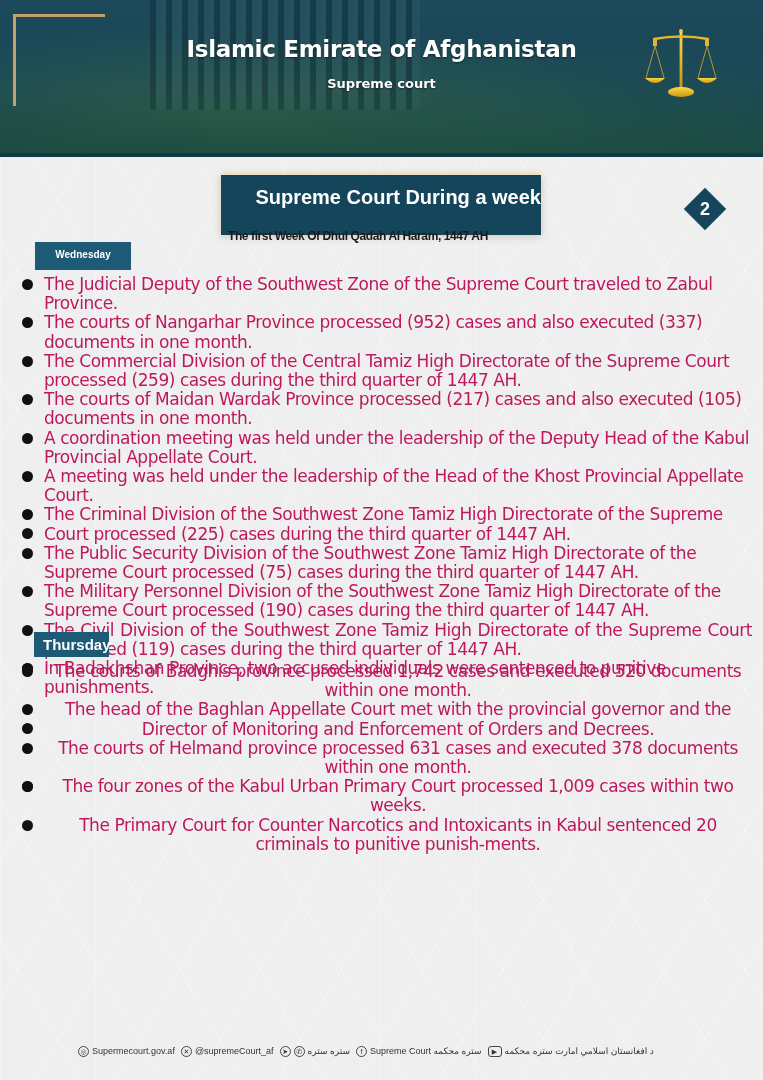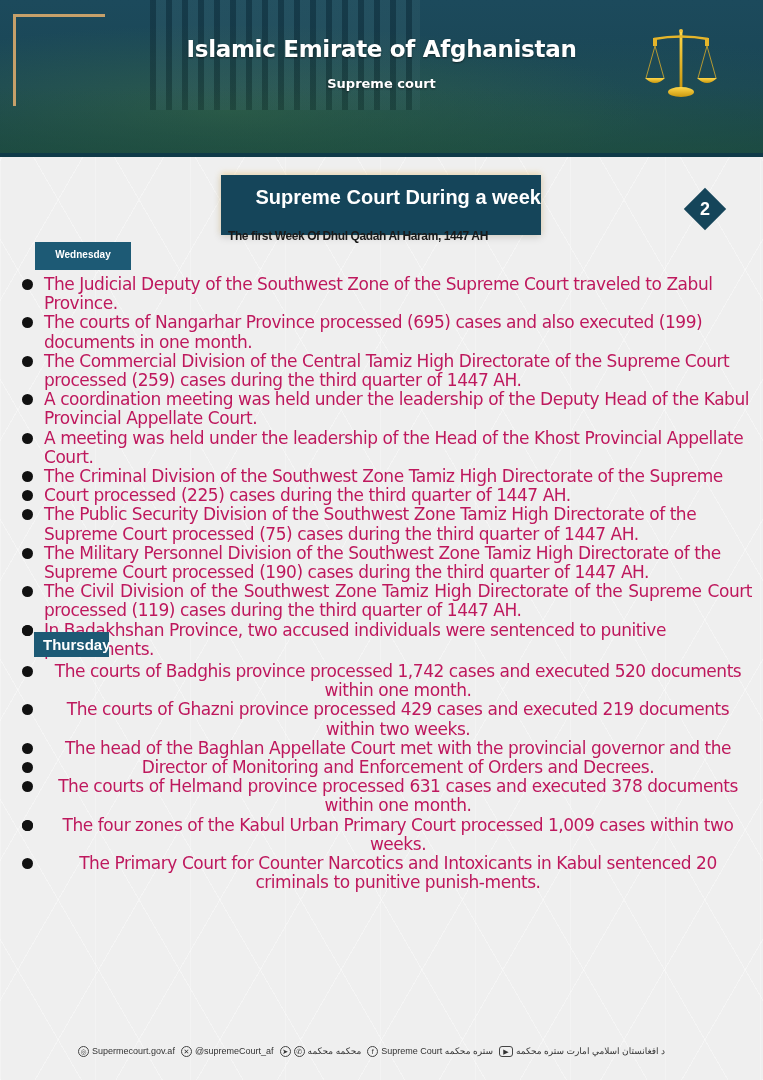--- a/index.html
+++ b/index.html
@@ -152,56 +152,56 @@
 <div class="page-num">
   <span>2</span>
 </div>
 <div class="subtitle">
   <div class="subtitle-inner">The first Week Of Dhul Qadah Al Haram, 1447 AH</div>
 </div>
 
 <div class="day-label wed">Wednesday</div>
 <ul class="items wed-list">
   <li><span class="bullet"></span><span>The Judicial Deputy of the Southwest Zone of the Supreme Court traveled to Zabul Province.</span></li>
-  <li><span class="bullet"></span><span>The courts of Nangarhar Province processed (695) cases and also executed (199) documents in one month.</span></li>
+  <li><span class="bullet"></span><span>The courts of Nangarhar Province processed (952) cases and also executed (337) documents in one month.</span></li>
   <li><span class="bullet"></span><span>The Commercial Division of the Central Tamiz High Directorate of the Supreme Court processed (259) cases during the third quarter of 1447 AH.</span></li>
+  <li><span class="bullet"></span><span>The courts of Maidan Wardak Province processed (217) cases and also executed (105) documents in one month.</span></li>
   <li><span class="bullet"></span><span>A coordination meeting was held under the leadership of the Deputy Head of the Kabul Provincial Appellate Court.</span></li>
   <li><span class="bullet"></span><span>A meeting was held under the leadership of the Head of the Khost Provincial Appellate Court.</span></li>
   <li><span class="bullet"></span><span class="bullet2"></span><span>The Criminal Division of the Southwest Zone Tamiz High Directorate of the Supreme Court processed (225) cases during the third quarter of 1447 AH.</span></li>
   <li><span class="bullet"></span><span>The Public Security Division of the Southwest Zone Tamiz High Directorate of the Supreme Court processed (75) cases during the third quarter of 1447 AH.</span></li>
   <li><span class="bullet"></span><span>The Military Personnel Division of the Southwest Zone Tamiz High Directorate of the Supreme Court processed (190) cases during the third quarter of 1447 AH.</span></li>
   <li class="justify"><span class="bullet"></span><span>The Civil Division of the Southwest Zone Tamiz High Directorate of the Supreme Court processed (119) cases during the third quarter of 1447 AH.</span></li>
   <li><span class="bullet"></span></li>
   <li><span class="bullet"></span><span>In Badakhshan Province, two accused individuals were sentenced to punitive punishments.</span></li>
 </ul>
 
 <div class="day-label thu">Thursday</div>
 <ul class="items thu-list">
   <li><span class="bullet"></span><span>The courts of Badghis province processed 1,742 cases and executed 520 documents within one month.</span></li>
-  <li><span class="bullet"></span><span>The courts of Ghazni province processed 429 cases and executed 219 documents within two weeks.</span></li>
   <li><span class="bullet"></span><span class="bullet2"></span><span>The head of the Baghlan Appellate Court met with the provincial governor and the Director of Monitoring and Enforcement of Orders and Decrees.</span></li>
   <li><span class="bullet"></span><span>The courts of Helmand province processed 631 cases and executed 378 documents within one month.</span></li>
   <li><span class="bullet"></span></li>
   <li><span class="bullet"></span><span>The four zones of the Kabul Urban Primary Court processed 1,009 cases within two weeks.</span></li>
   <li><span class="bullet"></span><span>The Primary Court for Counter Narcotics and Intoxicants in Kabul sentenced 20 criminals to punitive punish-ments.</span></li>
 </ul>
 
 <div class="footer">
   <span class="grp">
     <span class="ic">◎</span>
     <span>Supermecourt.gov.af</span>
   </span>
   <span class="grp">
     <span class="ic">✕</span>
     <span>@supremeCourt_af</span>
   </span>
   <span class="grp">
     <span class="ic">➤</span>
     <span class="ic">✆</span>
-    <span>محکمه محکمه</span>
+    <span>ستره ستره</span>
   </span>
   <span class="grp">
     <span class="ic">f</span>
     <span>Supreme Court ستره محکمه</span>
   </span>
   <span class="grp">
     <span class="ic sq">▶</span>
     <span>د افغانستان اسلامي امارت ستره محکمه</span>
   </span>
 </div>

